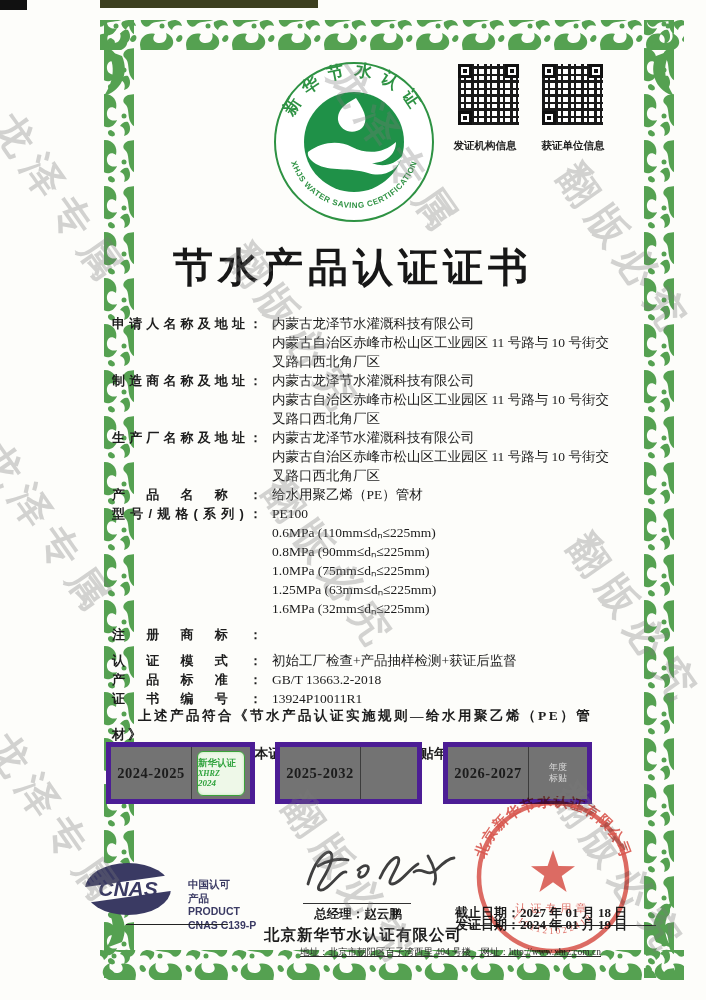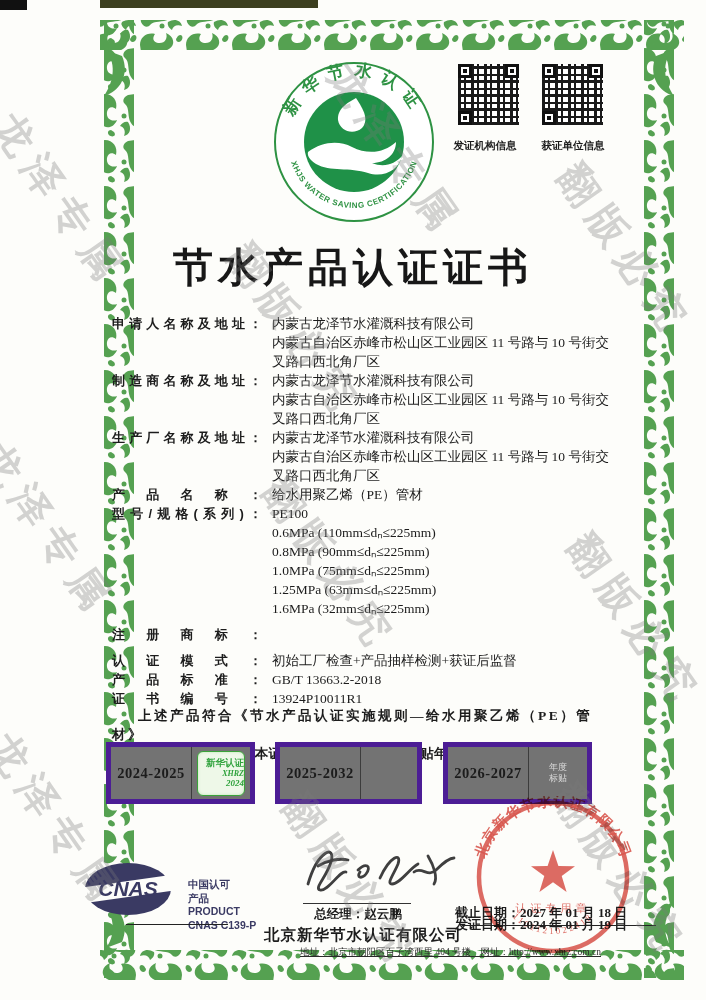--- a/index.html
+++ b/index.html
@@ -38,21 +38,21 @@
   
   .statement{position:absolute;left:112px;top:706px;width:496px;z-index:2;font-weight:bold;font-size:13.5px;line-height:19px;}
   .statement .l1{text-indent:26px;letter-spacing:2.5px;}
   .statement .l2{letter-spacing:0.3px;}
   
   .ybox{position:absolute;top:742px;height:52px;border:5px solid #4c1d95;background:#737373;display:flex;z-index:2;}
   .ybox .cell-l{width:80px;display:flex;align-items:center;justify-content:center;
                 font-size:14.5px;font-weight:bold;letter-spacing:0.5px;}
   .ybox .cell-r{flex:1;border-left:1px solid #3c3c3c;display:flex;align-items:center;justify-content:center;flex-direction:column;}
   .sticker{width:46px;height:43px;border:1.6px solid #3aa33a;border-radius:6px;background:#eef8e8;
-           display:flex;flex-direction:column;align-items:flex-end;justify-content:center;line-height:1.15;
+           display:flex;flex-direction:column;align-items:flex-start;justify-content:center;line-height:1.15;
            box-shadow:inset 0 0 3px #bfe4b4;}
   .sticker .s1{font-size:9.5px;font-weight:bold;color:#2fa23c;}
   .sticker .s2{font-size:8px;font-style:italic;font-weight:bold;color:#2fa23c;}
   .sticker .s3{font-size:9px;font-style:italic;font-weight:bold;color:#2fa23c;}
   .ph{font-size:9px;color:#dcdcdc;line-height:11px;text-align:center;}
   
   .cnas-svg{position:absolute;left:82px;top:860px;z-index:2;}
   .cnas-txt{position:absolute;left:188px;top:866px;z-index:2;color:#3a3a63;font-weight:bold;
             font-family:"Liberation Sans","DejaVu Sans",sans-serif;font-size:10.5px;line-height:13.5px;margin-top:12px;}
   .sig{position:absolute;left:288px;top:826px;z-index:2;}

